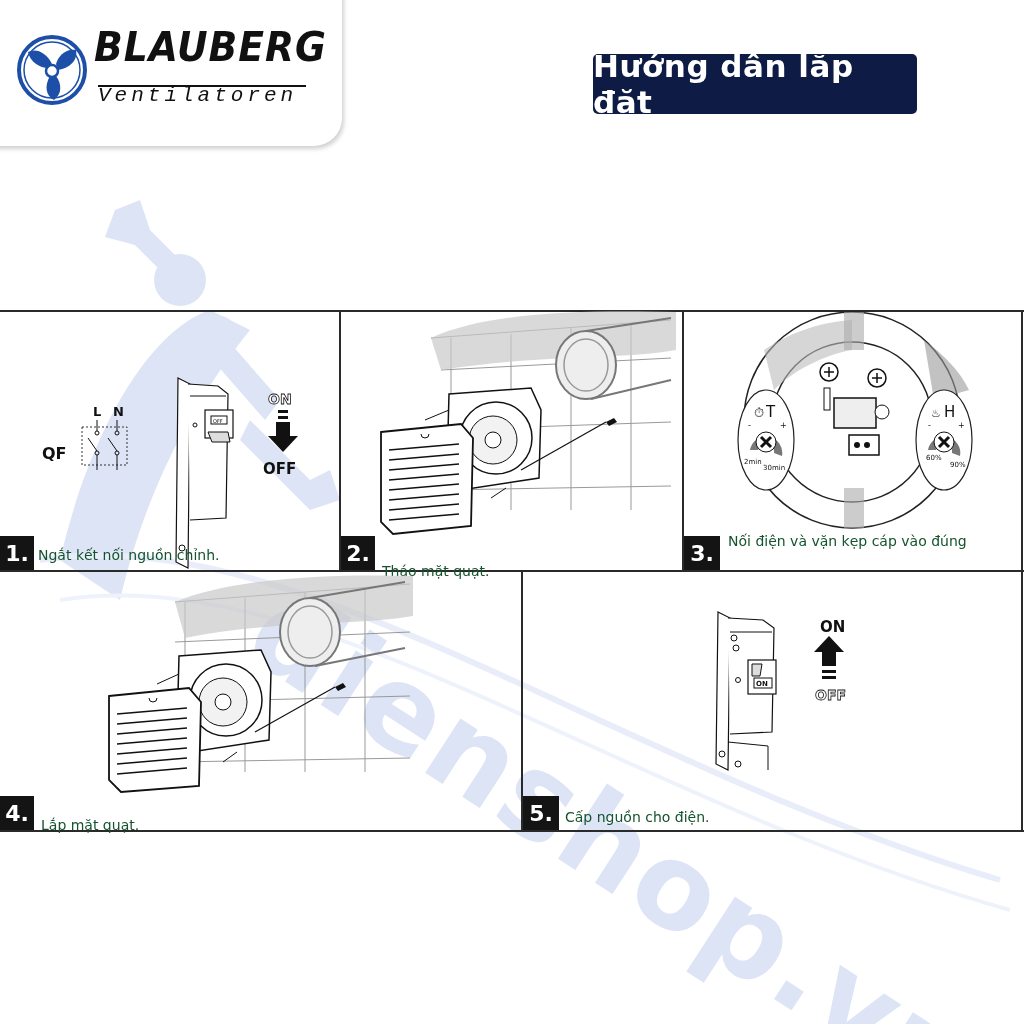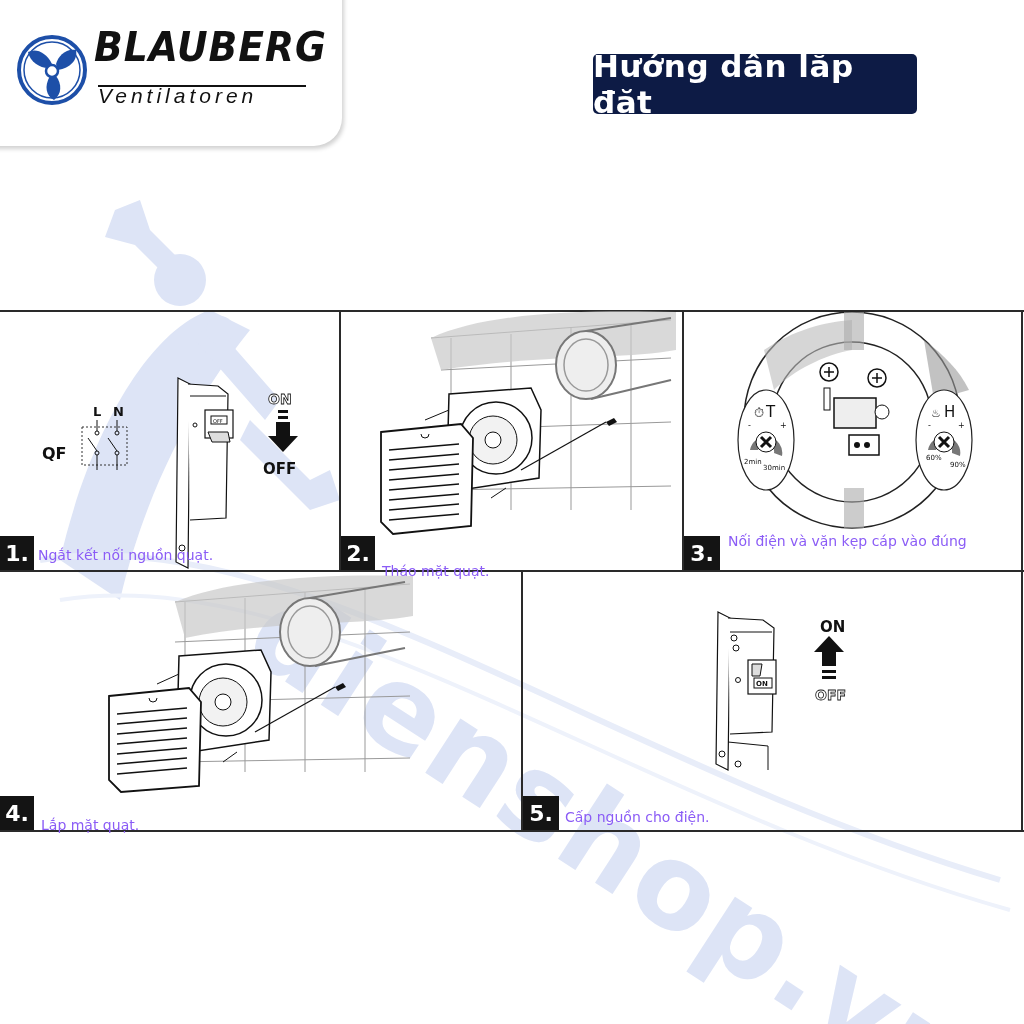--- a/index.html
+++ b/index.html
@@ -26,21 +26,21 @@
   }
   .logo-fan { position:absolute; left:26px; top:44px; width:72px; height:72px; }
   .logo-brand {
     position:absolute; left:104px; top:33px;
     font-family:"DejaVu Sans", sans-serif; font-weight:bold; font-style:italic;
     font-size:41px; letter-spacing:1px; color:#111; transform:scaleX(0.92); transform-origin:left center;
   }
   .logo-rule { position:absolute; left:108px; top:95px; width:208px; height:2px; background:#111; }
   .logo-sub {
     position:absolute; left:108px; top:94px;
-    font-family:Liberation Sans, sans-serif; font-style:italic; font-size:21px; letter-spacing:4px; color:#111;
+    font-family:Liberation Mono, monospace; font-style:italic; font-size:21px; letter-spacing:4px; color:#111;
   }
   
   .title-badge {
     position:absolute; left:593px; top:54px; width:324px; height:60px;
     background:#0d1b45; border-radius:5px; z-index:2;
     display:flex; align-items:center; justify-content:center;
   }
   .title-badge span {
     color:#fff; font-family:"DejaVu Sans", sans-serif; font-weight:bold; font-size:31px; letter-spacing:0.5px;
   }
@@ -48,21 +48,21 @@
   .grid { position:absolute; left:0; top:310px; width:1024px; height:522px; z-index:1; }
   .hline { position:absolute; height:2px; background:#2a2a2a; }
   .vline { position:absolute; width:2px; background:#2a2a2a; }
   .panel { position:absolute; }
   .step-num {
     position:absolute; background:#141414; color:#fff;
     font-family:"DejaVu Sans", sans-serif; font-weight:bold; font-size:22px;
     display:flex; align-items:center; justify-content:center;
   }
   .step-label {
-    position:absolute; font-family:"DejaVu Sans", sans-serif; font-size:14px; color:#8b5cf6; white-space:nowrap; line-height:18px;
+    position:absolute; font-family:"DejaVu Sans", sans-serif; font-size:14px; color:#14532d; white-space:nowrap; line-height:18px;
   }
   .illus { position:absolute; }
   svg text { font-family:"DejaVu Sans", sans-serif; }
 </style>
 </head>
 <body>
 
 <div class="watermark">
   <svg width="1024" height="1024" style="position:absolute;left:0;top:0">
     <g fill="#dde4f6">
@@ -137,21 +137,21 @@
       <circle cx="165" cy="55" r="2" fill="none" stroke="#111"></circle>
       <circle cx="152" cy="178" r="3" fill="none" stroke="#111"></circle>
 
       <text x="238" y="34" font-size="14" font-weight="bold" fill="#fff" stroke="#111" stroke-width="0.8">ON</text>
       <rect x="248" y="40" width="10" height="3" fill="#111"></rect>
         <rect x="248" y="46" width="10" height="3" fill="#111"></rect>
       <path d="M246 52 L260 52 L260 66 L268 66 L253 82 L238 66 L246 66 Z" fill="#111"></path>
       <text x="233" y="104" font-size="15" font-weight="bold" fill="#111">OFF</text>
     </svg>
     <div class="step-num" style="left:0;top:226px;width:34px;height:34px">1.</div>
-    <div class="step-label" style="left:38px;top:236px">Ngắt kết nối nguồn quạt.</div>
+    <div class="step-label" style="left:38px;top:236px">Ngắt kết nối nguồn chỉnh.</div>
   </div>
 
   <div class="panel" style="left:341px;top:0;width:341px;height:260px">
     <svg class="illus" style="left:0;top:0" width="341" height="226" viewBox="0 0 341 226">
 
       <g stroke="#999" stroke-width="1" fill="none">
         <path d="M90 28 L330 10 M100 60 L330 48 M100 120 L330 112 M100 180 L330 176"></path>
         <path d="M110 28 L110 200 M170 24 L170 200 M230 18 L230 200 M290 14 L290 200"></path>
       </g>
       <path d="M90 28 C 150 0, 260 0, 335 2 L 335 40 C 280 50, 200 44, 100 60 Z" fill="#c9c9c9" opacity="0.7"></path>

